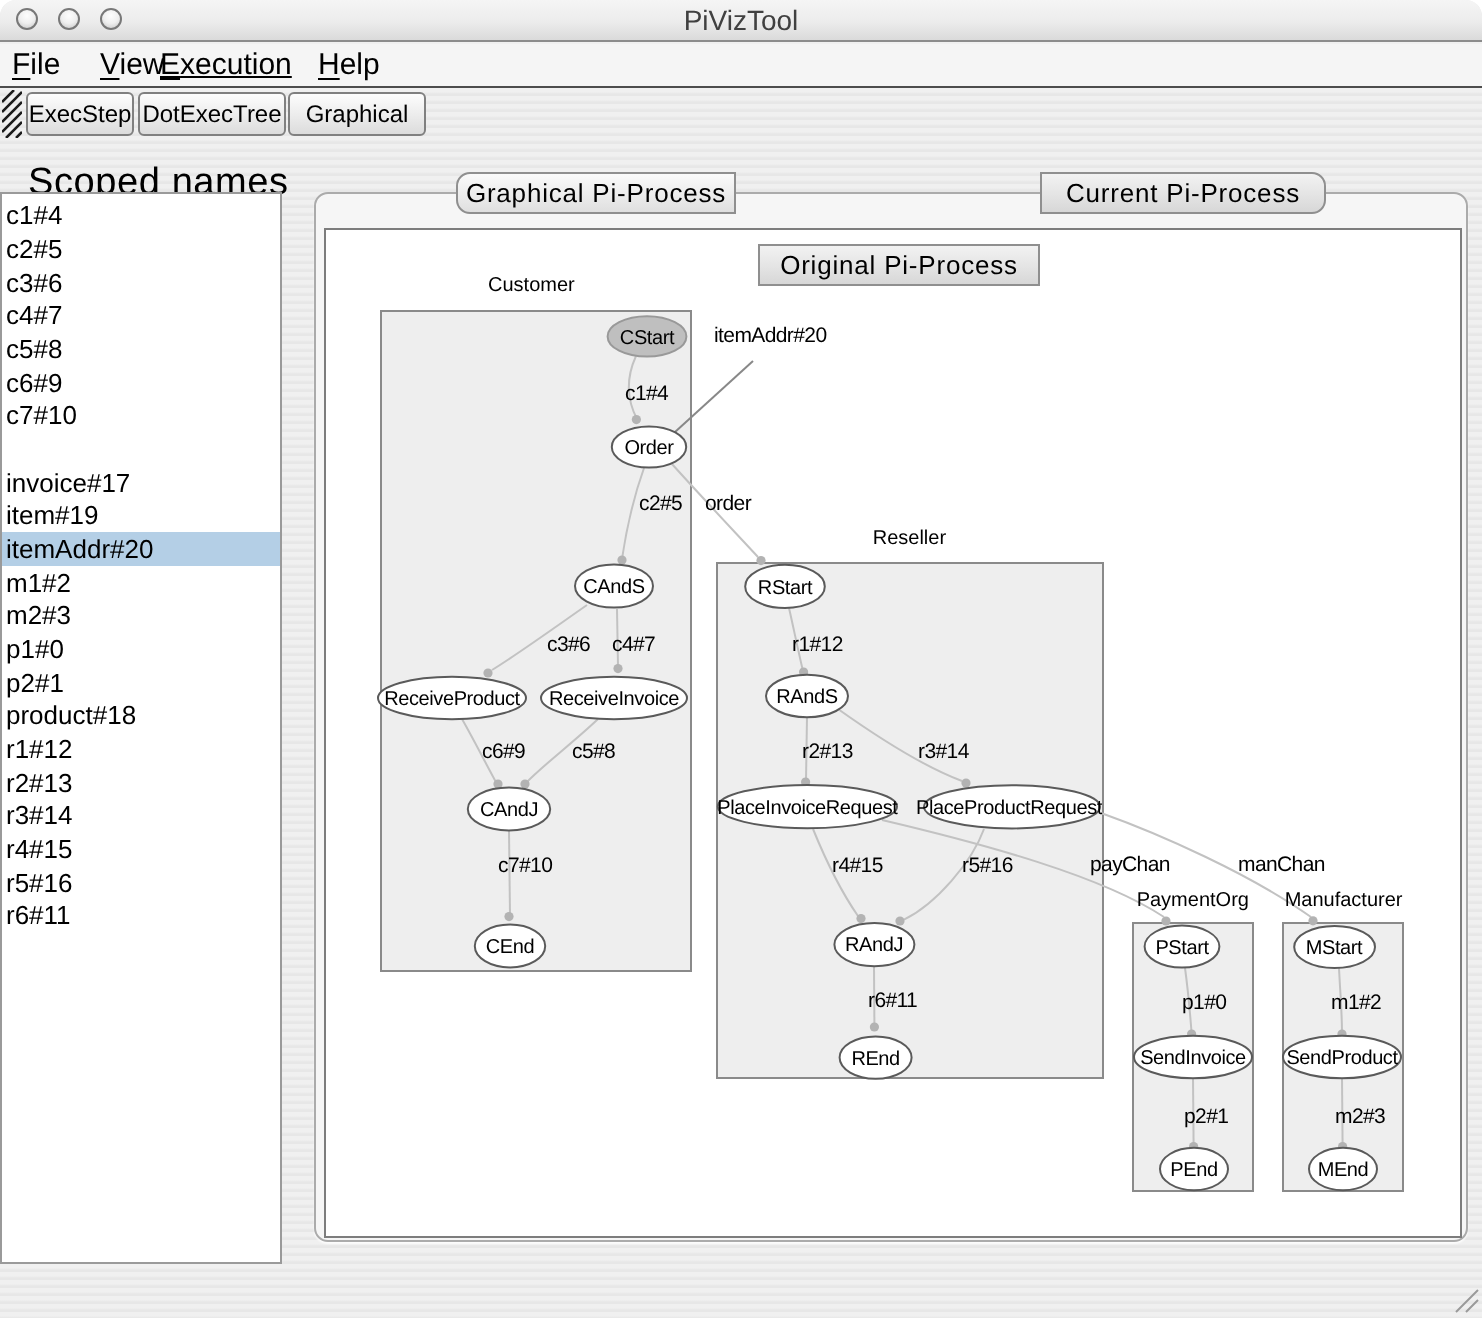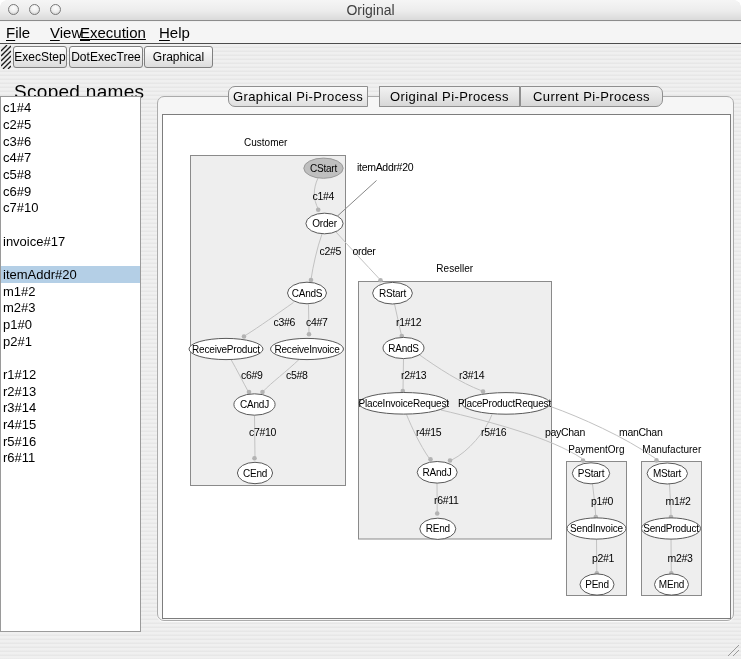--- a/index.html
+++ b/index.html
@@ -72,39 +72,39 @@
 #tabs {
   position:absolute; left:228px; top:86px; height:21px; z-index:5;
 }
 .tab {
   position:absolute; top:0; height:21px;
   background:linear-gradient(180deg,#fafafa 0%,#ececec 55%,#dfdfdf 100%);
   border:1px solid #8f8f8f;
   font-size:13px; color:#000; text-align:center; line-height:19px; letter-spacing:0.4px;
 }
 #tab1 { left:0; width:140px; border-radius:7px 0 0 7px; }
-#tab2 { left:151px; width:141px; border-left:1px solid #8f8f8f; background:linear-gradient(180deg,#f2f2f2 0%,#e4e4e4 55%,#d7d7d7 100%); }
+#tab2 { left:151px; width:141px; border-left:1px solid #8f8f8f; background:linear-gradient(180deg,#f2f2f2 0%,#e4e4e4 55%,#d7d7d7 100%);margin-top:36px; }
 #tab3 { left:292px; width:143px; border-left:1px solid #8f8f8f; border-radius:0 7px 7px 0; background:linear-gradient(180deg,#f2f2f2 0%,#e4e4e4 55%,#d7d7d7 100%); }
 
 #inner {
   position:absolute; left:162px; top:114px; width:569px; height:505px;
   background:#fff; border:1px solid #7d7d7d;
 }
 #diagram { position:absolute; left:162px; top:114px; }
 
 #grip { position:absolute; right:1px; bottom:2px; }
 </style>
 </head>
 <body>
 <div id="win">
   <div id="titlebar">
     <div class="winbtn" style="left:8px;"></div>
     <div class="winbtn" style="left:29px;"></div>
     <div class="winbtn" style="left:50px;"></div>
-    <div id="title">Original</div>
+    <div id="title">PiVizTool</div>
   </div>
   <div id="menubar">
     <span class="menu" style="left:6px;"><u>F</u>ile</span>
     <span class="menu" style="left:50px;"><u>V</u>iew</span>
     <span class="menu" style="left:80px;text-decoration:underline;"><u>E</u>xecution</span>
     <span class="menu" style="left:159px;text-align:right;"><u>H</u>elp</span>
   </div>
   <svg id="handle" width="10" height="24" viewBox="0 0 10 24">
     <g stroke="#1c1c1c" stroke-width="1.25">
       <path d="M0,6 L6,0 M0,11 L10,1 M0,16 L10,6 M0,21 L10,11 M2,24 L10,16 M7,24 L10,21"></path>
@@ -116,25 +116,27 @@
   <div id="scopedlabel">Scoped names</div>
   <div id="list">
     <div class="li" style="top:2px;">c1#4</div>
     <div class="li" style="top:19px;">c2#5</div>
     <div class="li" style="top:36px;">c3#6</div>
     <div class="li" style="top:52px;">c4#7</div>
     <div class="li" style="top:69px;">c5#8</div>
     <div class="li" style="top:86px;">c6#9</div>
     <div class="li" style="top:102px;">c7#10</div>
     <div class="li" style="top:136px;">invoice#17</div>
+    <div class="li" style="top:152px;">item#19</div>
     <div class="li sel" style="top:169px;">itemAddr#20</div>
     <div class="li" style="top:186px;">m1#2</div>
     <div class="li" style="top:202px;">m2#3</div>
     <div class="li" style="top:219px;">p1#0</div>
     <div class="li" style="top:236px;">p2#1</div>
+    <div class="li" style="top:252px;">product#18</div>
     <div class="li" style="top:269px;">r1#12</div>
     <div class="li" style="top:286px;">r2#13</div>
     <div class="li" style="top:302px;">r3#14</div>
     <div class="li" style="top:319px;">r4#15</div>
     <div class="li" style="top:336px;">r5#16</div>
     <div class="li" style="top:352px;">r6#11</div>
   </div>
   <div id="panel"></div>
   <div id="tabs">
     <div class="tab" id="tab1">Graphical Pi-Process</div>

